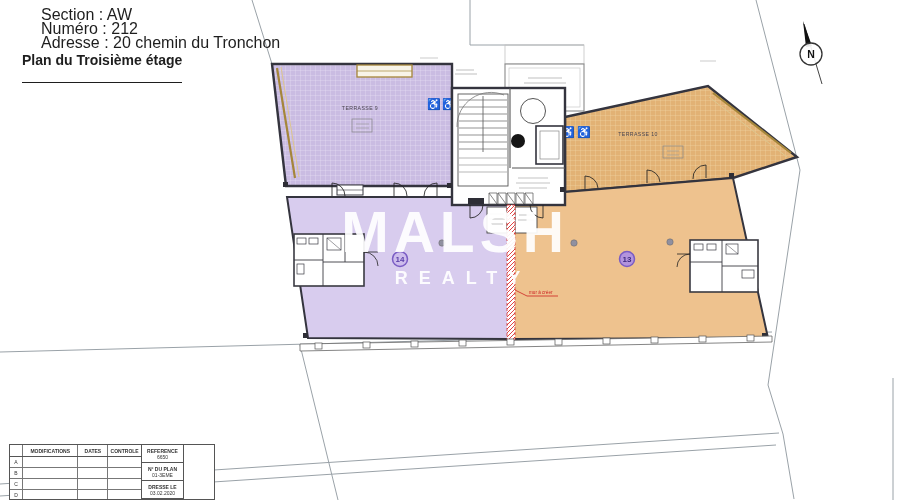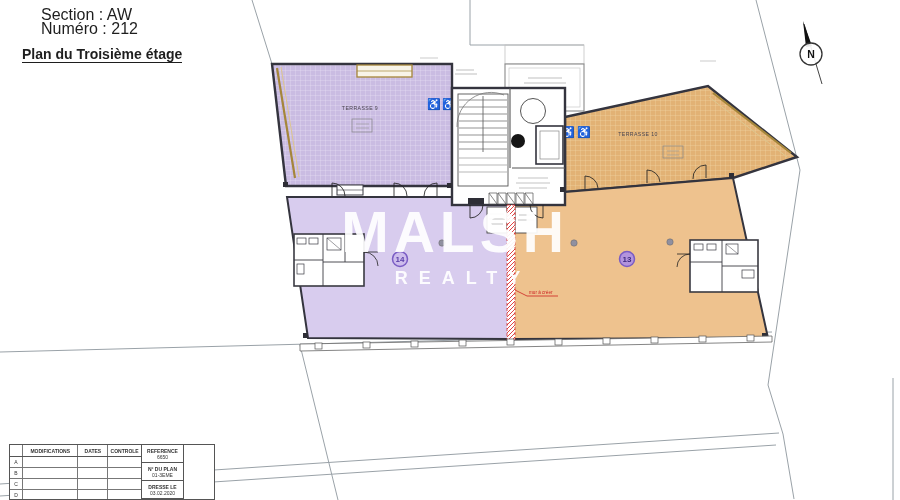--- a/index.html
+++ b/index.html
@@ -1,22 +1,22 @@
 <!DOCTYPE html>
 <html><head>
 <meta charset="utf-8">
 <style>
   html,body{margin:0;padding:0;}
   body{font-family:"Liberation Sans", sans-serif;}
   .page{position:relative;width:900px;height:500px;background:#ffffff;overflow:hidden;}
   .plan-svg{position:absolute;left:0;top:0;z-index:1;font-family:"Liberation Sans", sans-serif;}
   .header{position:absolute;left:22px;top:8px;z-index:2;color:#1e1e1e;}
   .header .hline{font-size:16px;line-height:14px;margin-left:19px;}
-  .header .htitle{font-size:14px;font-weight:bold;margin-top:10px;display:inline-block;
-    border-bottom:1.6px solid #1e1e1e;padding-bottom:0;}
+  .header .htitle{font-size:14px;font-weight:bold;margin-top:2px;display:inline-block;
+    border-bottom:1.6px solid #1e1e1e;padding-bottom:14px;}
   .header .hscale{font-size:11px;margin-top:12px;}
   .watermark{position:absolute;left:325px;top:204px;width:260px;text-align:center;z-index:3;
     color:rgba(255,255,255,0.92);pointer-events:none;}
   .wm1{font-size:57px;font-weight:800;letter-spacing:5px;line-height:1;}
   .wm2{font-size:18px;font-weight:600;letter-spacing:11px;margin-top:7px;padding-left:16px;}
   .titleblock{position:absolute;left:9px;top:444px;z-index:2;display:flex;width:206px;height:56px;
     border:1px solid #555;box-sizing:border-box;background:#fff;color:#333;font-size:5px;overflow:hidden;}
   .tb-main{width:132px;border-right:1px solid #555;box-sizing:border-box;}
   .tb-row{display:flex;height:11px;border-bottom:1px solid #777;box-sizing:border-box;}
   .tb-row.tb-head{height:12px;border-bottom:1px solid #555;font-weight:bold;}
@@ -217,20 +217,21 @@
           <rect x="651" y="337" width="7" height="6"></rect>
       <rect x="699" y="336" width="7" height="6"></rect>
           <rect x="747" y="335" width="7" height="6"></rect>
     </g>
   </g>
 </svg>
 
 <div class="header">
   <div class="hline">Section : AW</div>
   <div class="hline">Numéro : 212</div>
+  <div class="hline">Adresse : 20 chemin du Tronchon</div>
   <div><span class="htitle">Plan du Troisième étage</span></div>
 </div>
 
 <div class="watermark">
   <div class="wm1">MALSH</div>
   <div class="wm2">REALTY</div>
 </div>
 
 <div class="titleblock">
   <div class="tb-main">

